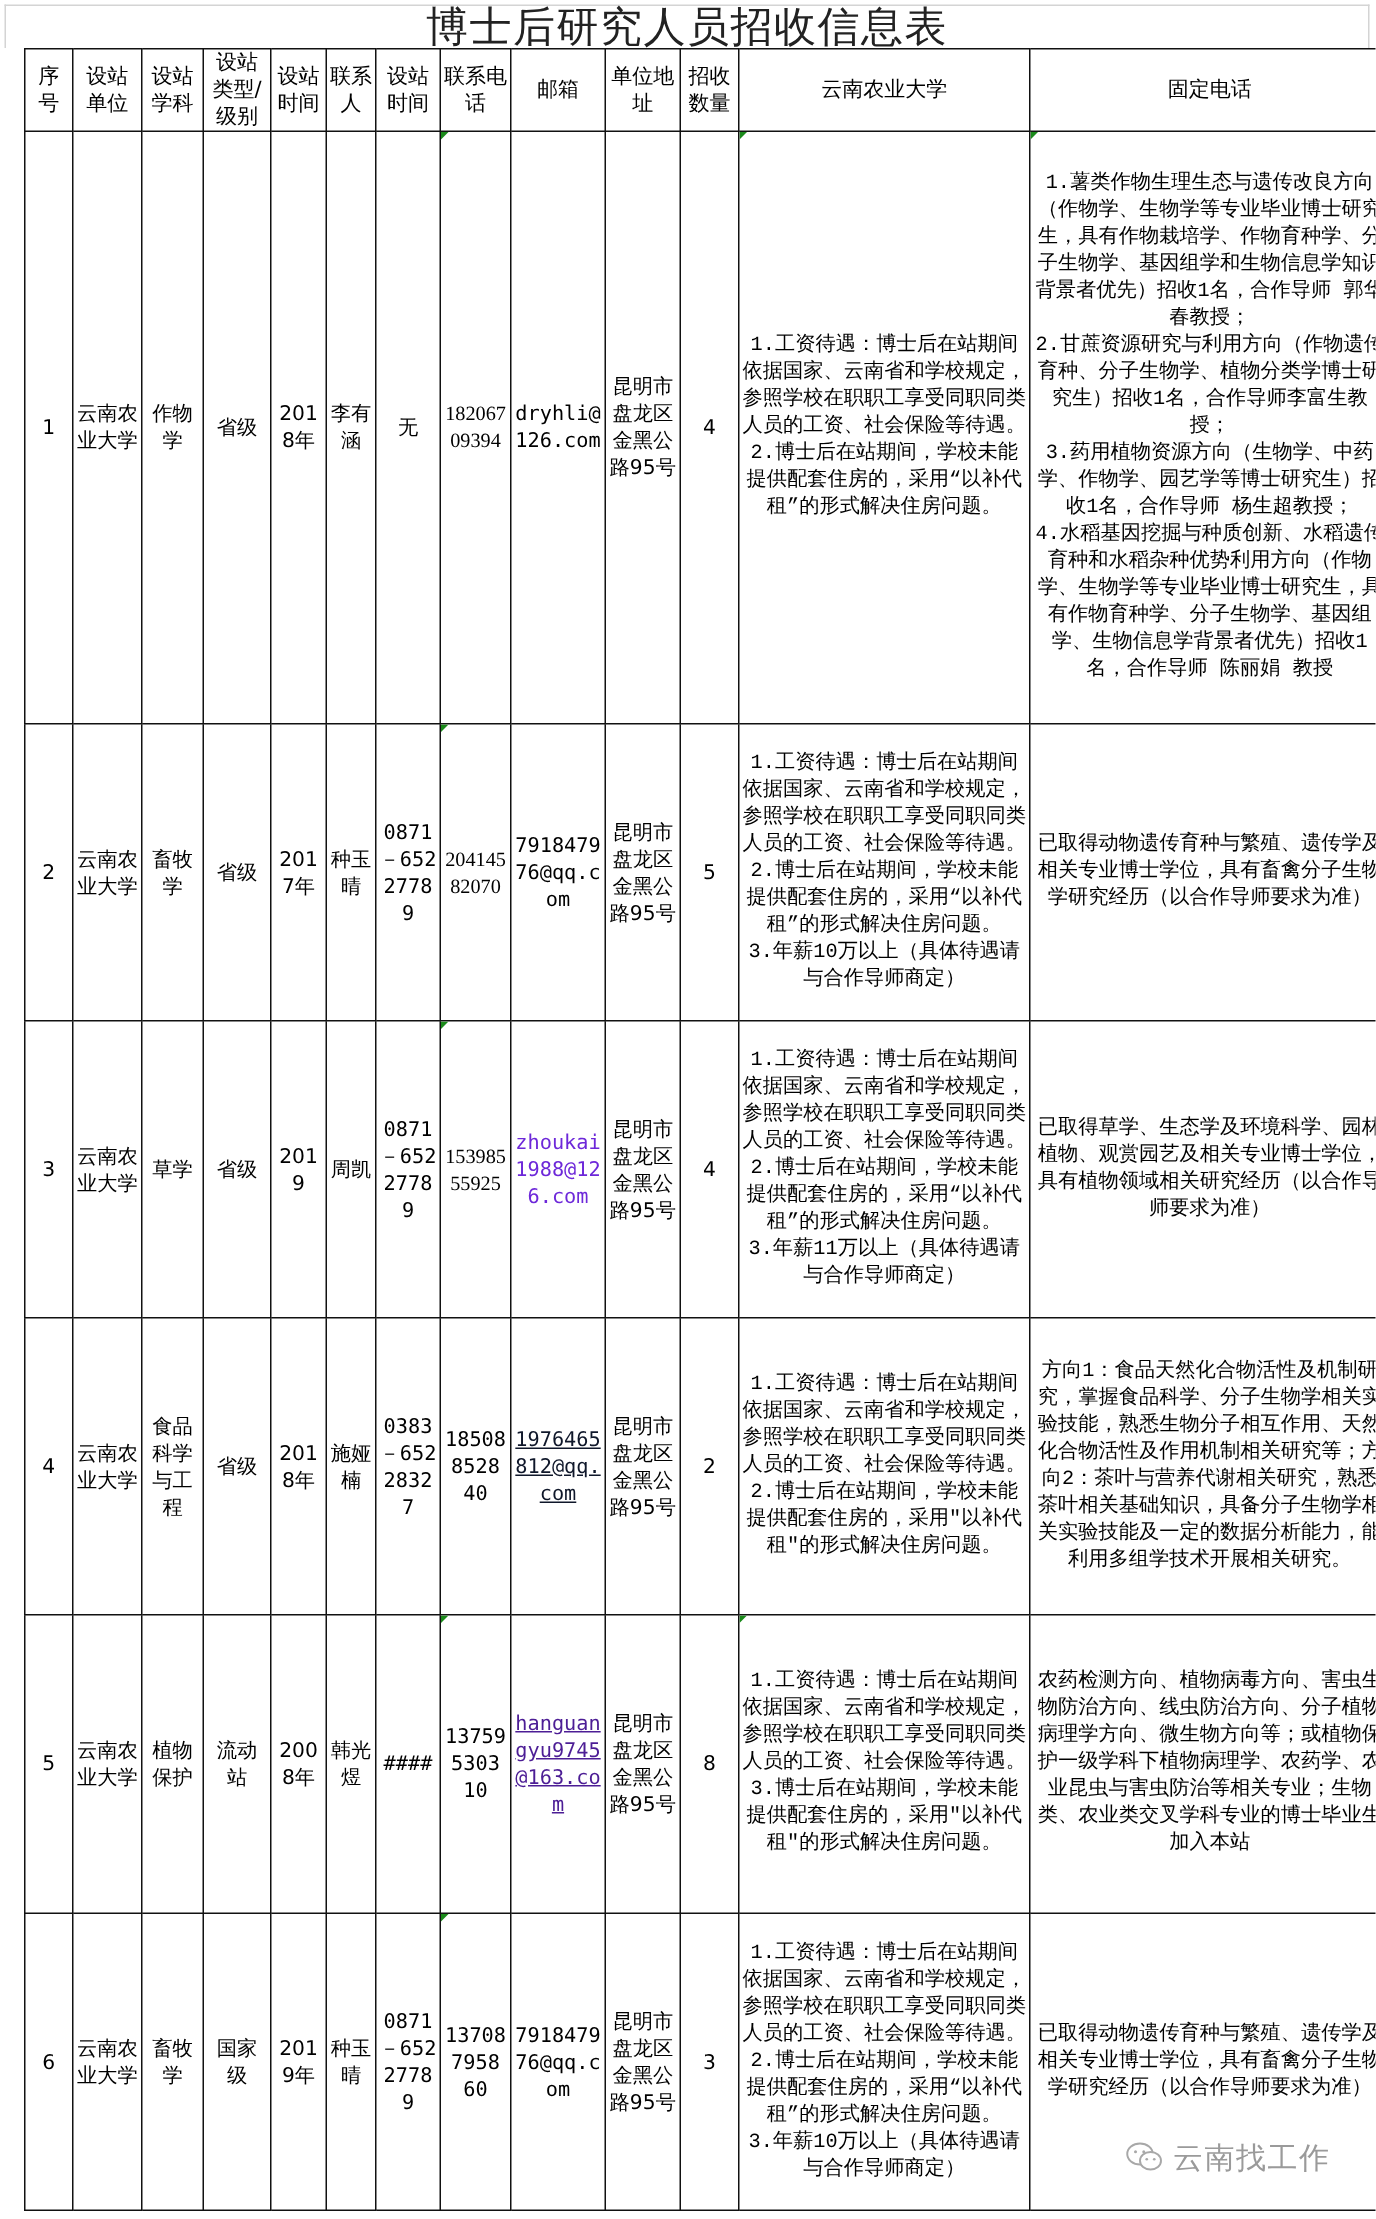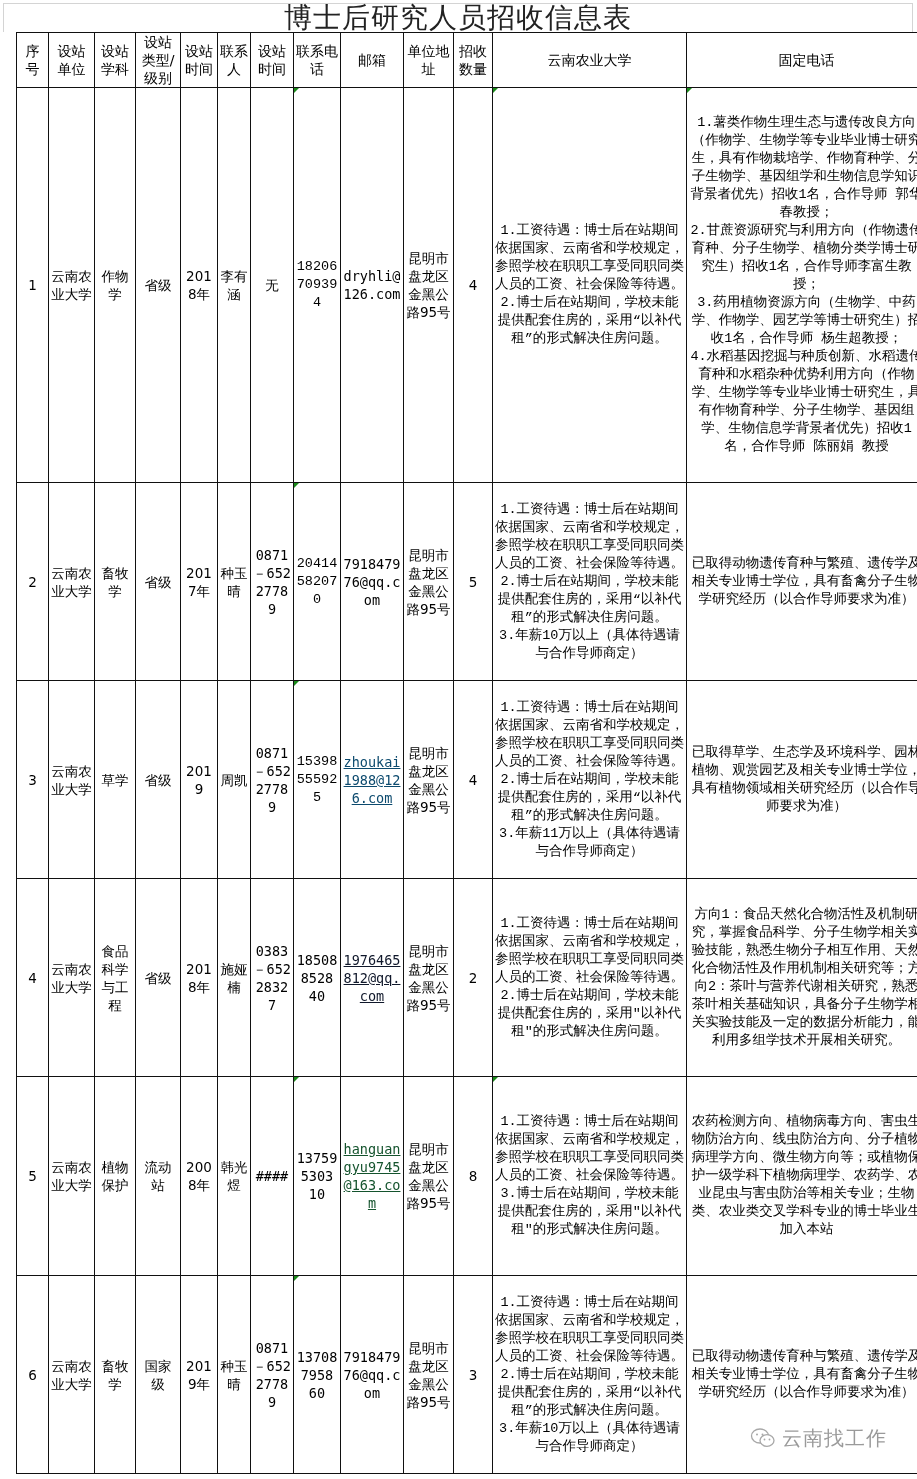--- a/index.html
+++ b/index.html
@@ -10,24 +10,24 @@
   .title { position: absolute; left: 3px; top: 4px; width: 910px; height: 28px;
            text-align: center; font-size: 28px; line-height: 28px; letter-spacing: 1px; color: #222; }
   table.grid { position: absolute; left: 16px; top: 32px; border-collapse: collapse;
                table-layout: fixed; width: 910px; }
   table.grid td, table.grid th { border: 1.5px solid #111; padding: 0 2px; font-weight: normal;
         font-size: 13.5px; line-height: 18px; text-align: center; vertical-align: middle;
         word-break: break-all; overflow: hidden; }
   table.grid th { height: 54px; font-size: 14px; line-height: 18px; }
   td.left { text-align: left; padding-left: 3px; padding-right: 2px; }
   td.mono { font-family: "DejaVu Sans Mono", "Liberation Mono", monospace; font-size: 12px; line-height: 18px; }
-  td.num { font-family: Liberation Mono, monospace; font-size: 12.5px; }
-  .link-blue { color: #0c4a6e; text-decoration: underline; }
+  td.num { font-family: Liberation Serif, serif; font-size: 12.5px; }
+  .link-blue { color: #6d28d9; }
   .link-visited { color: #0f172a; text-decoration: underline; }
-  .link-under { color: #14532d; text-decoration: underline; }
+  .link-under { color: #4c1d95; text-decoration: underline; }
   .pre { white-space: pre-wrap; font-family: Liberation Mono, monospace; }
   .corner { position: relative; }
   .corner::before { content: ""; position: absolute; left: 0; top: 0; width: 0; height: 0;
         border-top: 5px solid #1a8a1a; border-right: 5px solid transparent; }
   .watermark { position: absolute; left: 750px; top: 1423px; height: 30px; display: flex;
         align-items: center; gap: 6px; color: #9a9a9a; font-size: 20px; letter-spacing: 1px; }
   .wm-icon { width: 26px; height: 22px; }
 </style>
 </head>
 <body>

